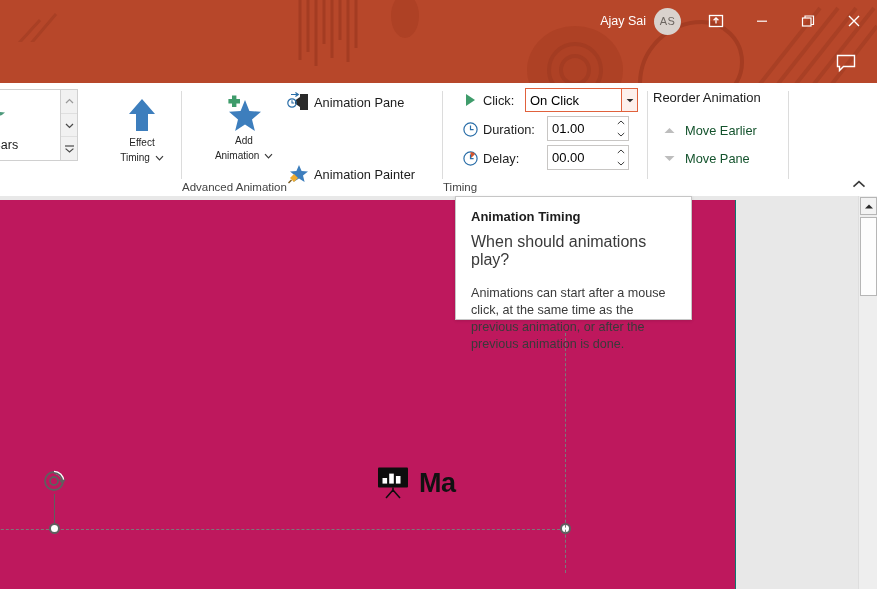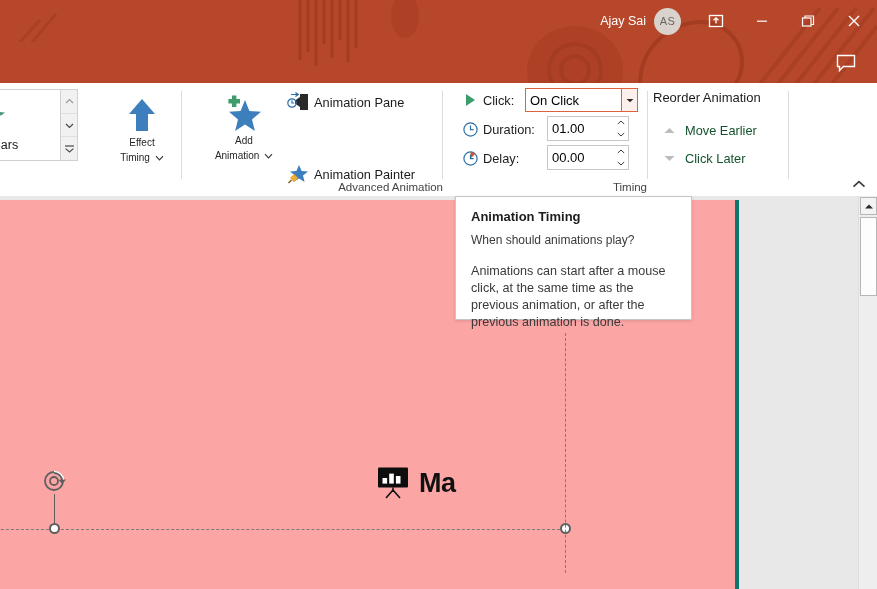--- a/index.html
+++ b/index.html
@@ -111,21 +111,21 @@
   }
   .grp {
     position: absolute;
     top: 0;
     height: 112px;
   }
   .grp-label {
     position: absolute;
     bottom: 2px;
     width: 100%;
-    text-align: right;
+    text-align: left;
     font-size: 11.5px;
     color: #444;
   }
   .grp-sep {
     position: absolute;
     top: 8px;
     width: 1px; height: 88px;
     background: #dcdcdc;
   }
 
@@ -313,22 +313,22 @@
   .workarea {
     position: absolute;
     left: 0; top: 196px;
     width: 877px; height: 393px;
     background: #e8e8e8;
   }
   .slide {
     position: absolute;
     left: 0; top: 4px;
     width: 735px; height: 389px;
-    background: #fca5a5;
-    border-right: 4px solid #0f766e;
+    background: #be185d;
+    border-right: 1px solid #0f766e;
     overflow: hidden;
   }
   .logo-row {
     position: absolute;
     left: 375px; top: 265px;
     display: flex;
     align-items: center;
   }
   .logo-text {
     font-size: 27px;
@@ -405,21 +405,21 @@
     padding: 12px 14px 0 15px;
     z-index: 40;
   }
   .tt-title {
     font-size: 13px;
     font-weight: bold;
     color: #1d1d1d;
     margin-bottom: 9px;
   }
   .tt-q {
-    font-size: 12px;
+    font-size: 16px;
     color: #3a3a3a;
     margin-bottom: 16px;
   }
   .tt-body {
     font-size: 12.6px;
     color: #3a3a3a;
     line-height: 17px;
   }
 </style>
 </head>
@@ -691,21 +691,21 @@
         </div>
         <span class="lbl">Move Earlier</span>
       </div>
 
       <div class="smallbtn disabled" style="left:214px; top:62px;">
         <div class="ico">
           <svg width="13" height="9" viewBox="0 0 13 9">
               <path d="M1.5 2 L6.5 7 L11.5 2 z" fill="#bdbdbd"></path>
             </svg>
         </div>
-        <span class="lbl">Click Later</span>
+        <span class="lbl">Move Pane</span>
       </div>
 
       <div class="grp-label" style="left:0; width:204px;">Timing</div>
       <div class="grp-sep" style="left:345px;"></div>
     </div>
 
     <div class="collapse-ribbon">
       <svg width="14" height="9" viewBox="0 0 14 9">
         <path d="M1.5 6.6 L7 1.6 L12.5 6.6" stroke="#3a3a3a" stroke-width="1.6" fill="none"></path>
       </svg>

